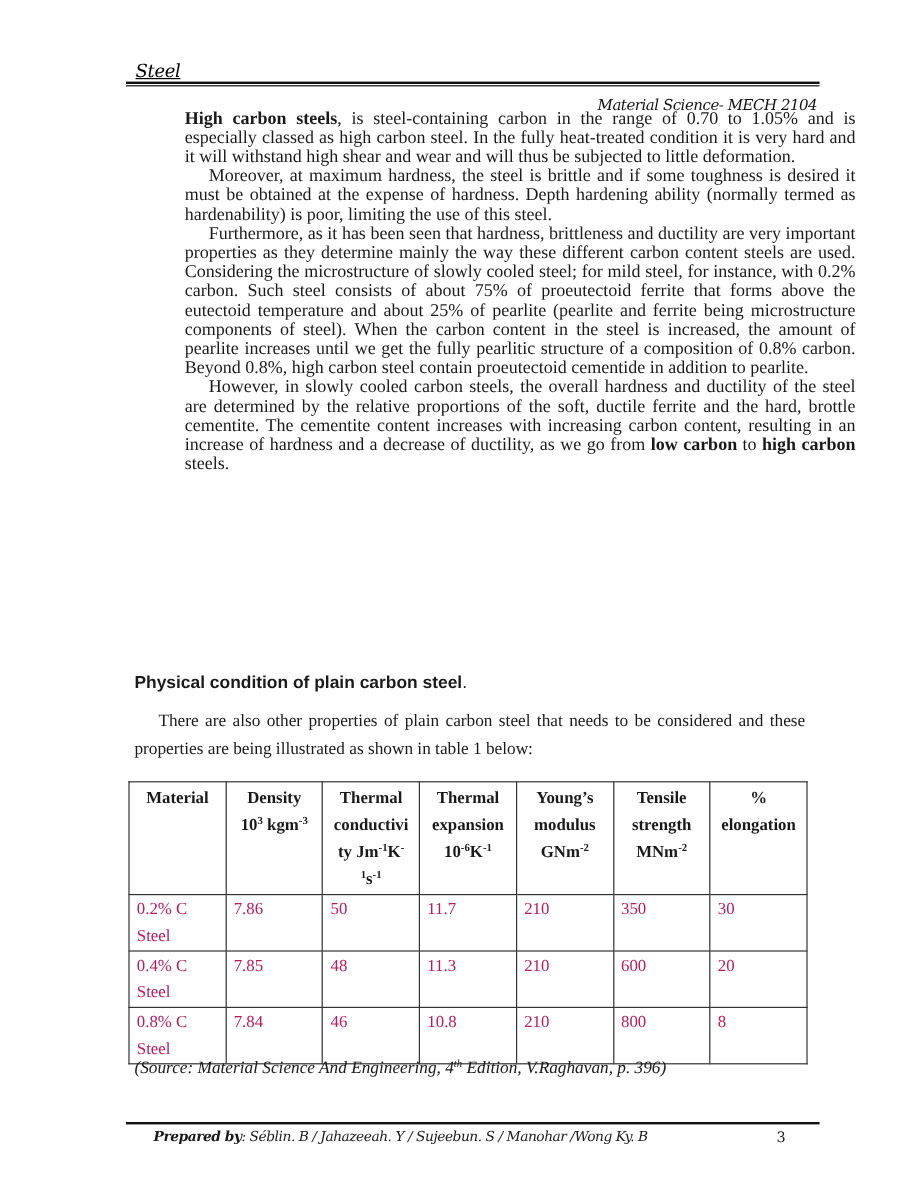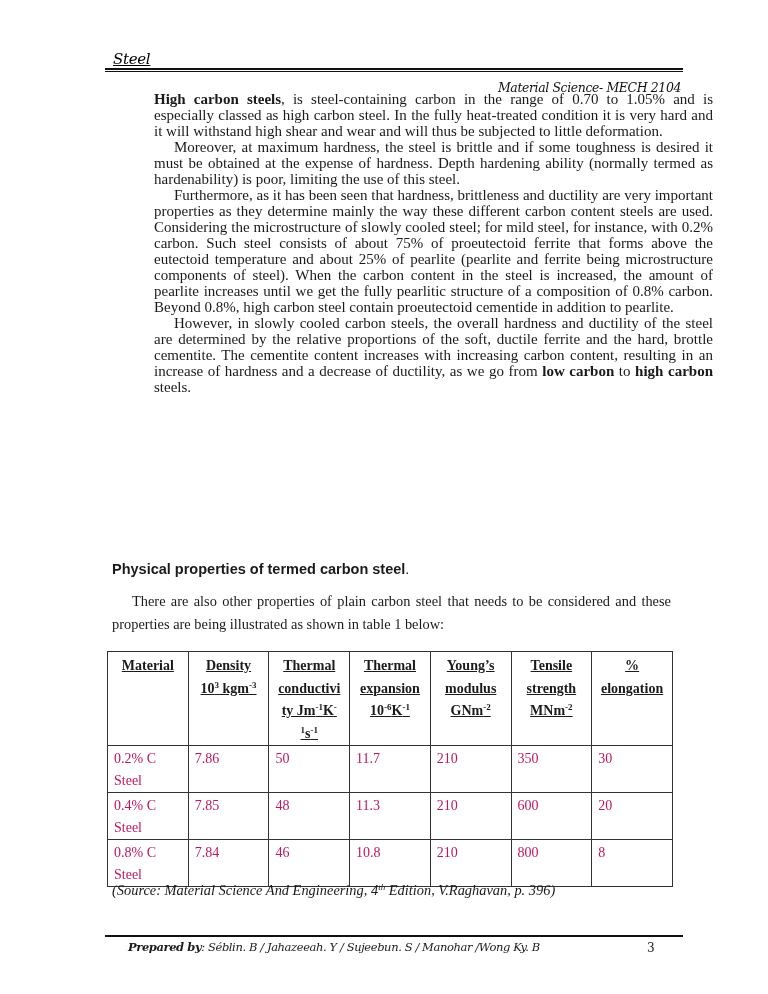--- a/index.html
+++ b/index.html
@@ -44,21 +44,21 @@
 
     table.props {
       position: absolute; left: 107px; top: 651px; width: 566px;
       border-collapse: collapse; font-size: 14px; table-layout: fixed;
     }
     table.props th, table.props td {
       border: 1px solid #333; vertical-align: top; padding: 0 6px;
     }
     table.props th {
       font-weight: bold; text-align: center; line-height: 22.6px; height: 90px;
-      padding-top: 3px; font-size: 14px; text-decoration: underline;
+      padding-top: 3px; font-size: 14px;
     }
     table.props td { line-height: 22px; height: 44px; padding-top: 2px; color: #be185d; }
     table.props td.last-row { height: 42px; }
     sup { font-size: 9px; vertical-align: 5px; line-height: 0; }
 
     .source {
       position: absolute; left: 112px; top: 882px; font-style: italic; font-size: 14.4px;
     }
     .footer-rule { position: absolute; left: 105px; width: 578px; top: 935px; height: 2px; background: #111; }
     .footer-left {
@@ -81,21 +81,21 @@
 <div class="rule-thick"></div>
 <div class="rule-thin"></div>
 
 <div class="body-text">
   <p><b>High carbon steels</b><span>, is steel-containing carbon in the range of 0.70 to 1.05% and is especially classed as high carbon steel. In the fully heat-treated condition it is very hard and it will withstand high shear and wear and will thus be subjected to little deformation.</span></p>
   <p class="indent">Moreover, at maximum hardness, the steel is brittle and if some toughness is desired it must be obtained at the expense of hardness. Depth hardening ability (normally termed as hardenability) is poor, limiting the use of this steel.</p>
   <p class="indent">Furthermore, as it has been seen that hardness, brittleness and ductility are very important properties as they determine mainly the way these different carbon content steels are used. Considering the microstructure of slowly cooled steel; for mild steel, for instance, with 0.2% carbon. Such steel consists of about 75% of proeutectoid ferrite that forms above the eutectoid temperature and about 25% of pearlite (pearlite and ferrite being microstructure components of steel). When the carbon content in the steel is increased, the amount of pearlite increases until we get the fully pearlitic structure of a composition of 0.8% carbon. Beyond 0.8%, high carbon steel contain proeutectoid cementide in addition to pearlite.</p>
   <p class="indent"><span>However, in slowly cooled carbon steels, the overall hardness and ductility of the steel are determined by the relative proportions of the soft, ductile ferrite and the hard, brottle cementite. The cementite content increases with increasing carbon content, resulting in an increase of hardness and a decrease of ductility, as we go from </span><b>low carbon</b><span> to </span><b>high carbon</b><span> steels.</span></p>
 </div>
 
-<div class="heading"><span>Physical properties of termed carbon steel</span><span class="dot">.</span></div>
+<div class="heading"><span>Physical condition of plain carbon steel</span><span class="dot">.</span></div>
 
 <div class="intro">
   <p>There are also other properties of plain carbon steel that needs to be considered and these properties are being illustrated as shown in table 1 below:</p>
 </div>
 
 <table class="props">
   <thead>
     <tr>
       <th><span>Material</span></th>
       <th><span>Density</span><br><span>10</span><sup>3</sup><span> kgm</span><sup>-3</sup></th>

